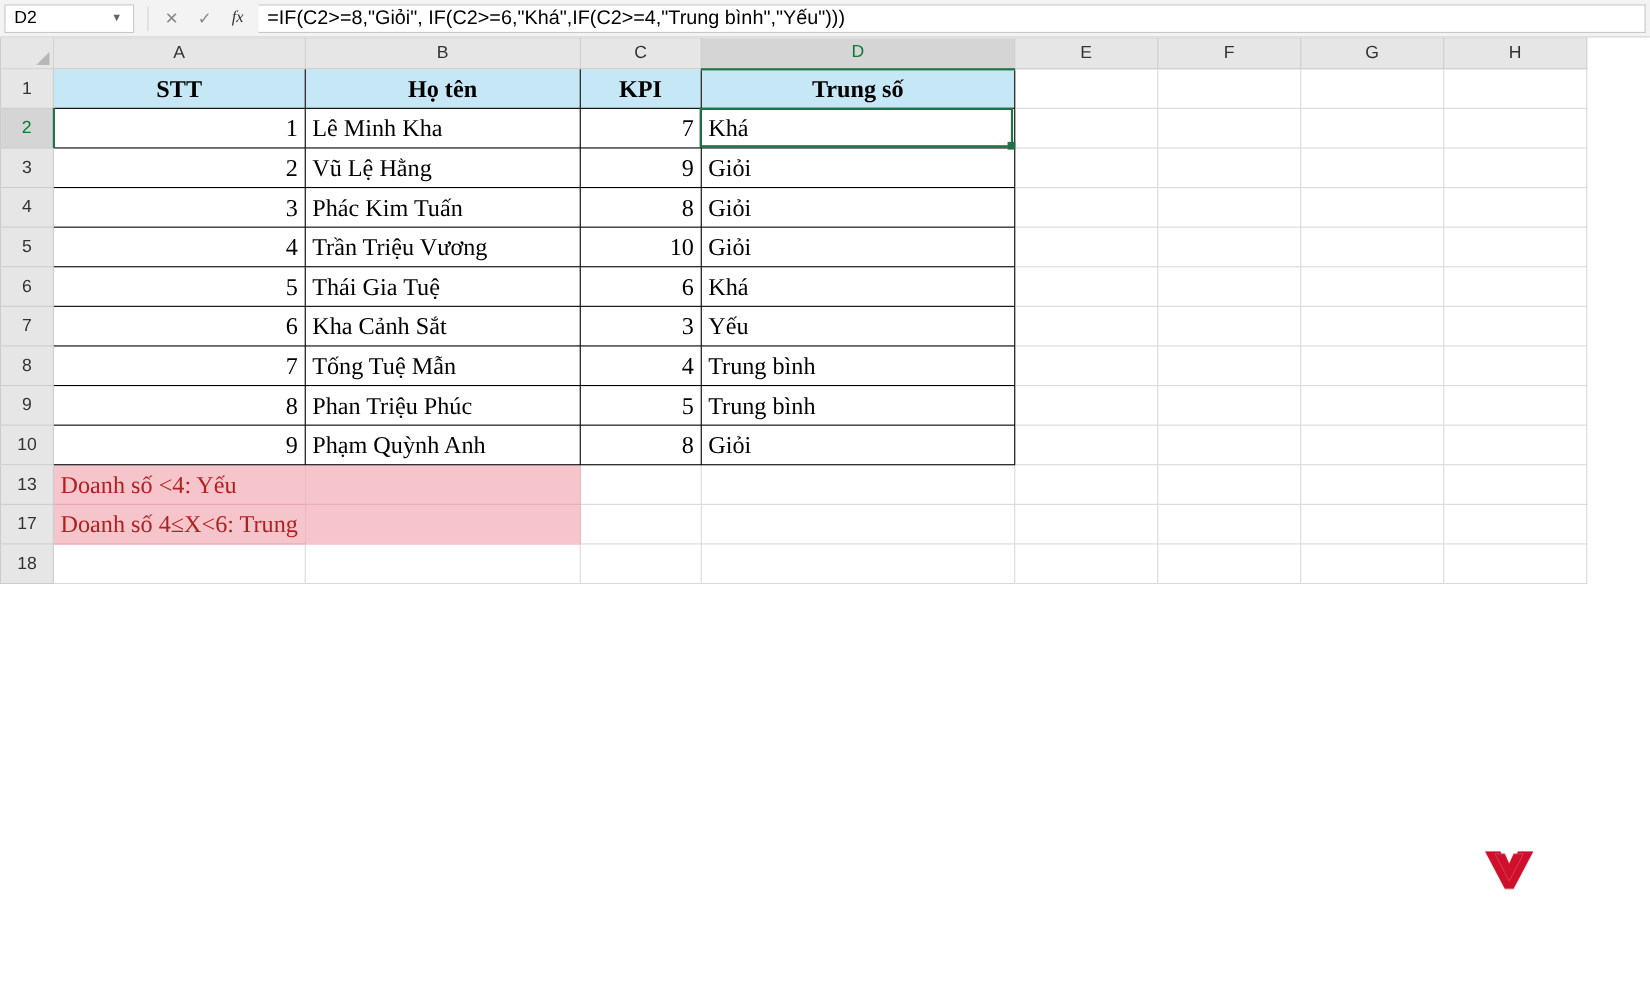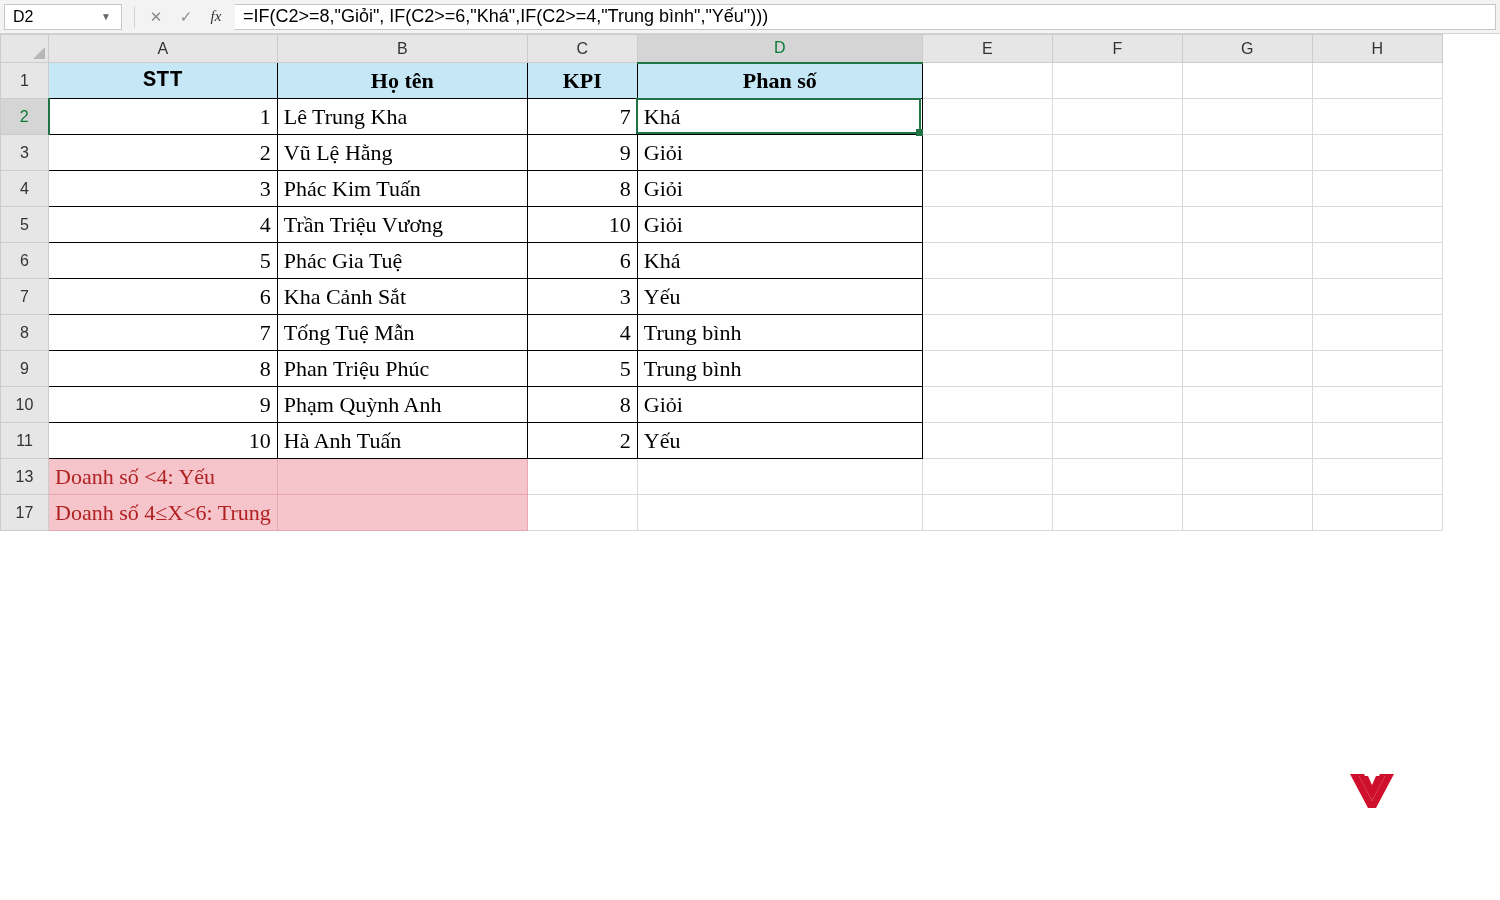--- a/index.html
+++ b/index.html
@@ -188,33 +188,33 @@
           <th class="col-head sel" style="width: 285px;">D</th>
           <th class="col-head" style="width: 130px;">E</th>
           <th class="col-head" style="width: 130px;">F</th>
           <th class="col-head" style="width: 130px;">G</th>
           <th class="col-head" style="width: 130px;">H</th>
         </tr>
     </thead>
     <tbody id="sheet-body">
         <tr>
           <th class="row-head">1</th>
-          <td class="cell bordered hdrcell" style="width: 120px; font-family: Liberation Mono, monospace;">STT</td>
+          <td class="cell bordered hdrcell" style="width: 120px;">STT</td>
           <td class="cell bordered hdrcell" style="width: 250px;">Họ tên</td>
           <td class="cell bordered hdrcell" style="width: 110px;">KPI</td>
-          <td class="cell bordered hdrcell" style="width: 285px;">Phan số</td>
+          <td class="cell bordered hdrcell" style="width: 285px;">Trung số</td>
           <td class="cell" style="width: 130px;"></td>
           <td class="cell" style="width: 130px;"></td>
           <td class="cell" style="width: 130px;"></td>
           <td class="cell" style="width: 130px;"></td>
         </tr>
         <tr>
           <th class="row-head sel">2</th>
           <td class="cell num bordered" style="width: 120px;">1</td>
-          <td class="cell txt bordered" style="width: 250px;">Lê Trung Kha</td>
+          <td class="cell txt bordered" style="width: 250px;">Lê Minh Kha</td>
           <td class="cell num bordered" style="width: 110px;">7</td>
           <td class="cell txt bordered" style="width: 285px;">Khá</td>
           <td class="cell" style="width: 130px;"></td>
           <td class="cell" style="width: 130px;"></td>
           <td class="cell" style="width: 130px;"></td>
           <td class="cell" style="width: 130px;"></td>
         </tr>
         <tr>
           <th class="row-head">3</th>
           <td class="cell num bordered" style="width: 120px;">2</td>
@@ -244,21 +244,21 @@
           <td class="cell num bordered" style="width: 110px;">10</td>
           <td class="cell txt bordered" style="width: 285px;">Giỏi</td>
           <td class="cell" style="width: 130px;"></td>
           <td class="cell" style="width: 130px;"></td>
           <td class="cell" style="width: 130px;"></td>
           <td class="cell" style="width: 130px;"></td>
         </tr>
         <tr>
           <th class="row-head">6</th>
           <td class="cell num bordered" style="width: 120px;">5</td>
-          <td class="cell txt bordered" style="width: 250px;">Phác Gia Tuệ</td>
+          <td class="cell txt bordered" style="width: 250px;">Thái Gia Tuệ</td>
           <td class="cell num bordered" style="width: 110px;">6</td>
           <td class="cell txt bordered" style="width: 285px;">Khá</td>
           <td class="cell" style="width: 130px;"></td>
           <td class="cell" style="width: 130px;"></td>
           <td class="cell" style="width: 130px;"></td>
           <td class="cell" style="width: 130px;"></td>
         </tr>
         <tr>
           <th class="row-head">7</th>
           <td class="cell num bordered" style="width: 120px;">6</td>
@@ -297,45 +297,45 @@
           <td class="cell num bordered" style="width: 120px;">9</td>
           <td class="cell txt bordered" style="width: 250px;">Phạm Quỳnh Anh</td>
           <td class="cell num bordered" style="width: 110px;">8</td>
           <td class="cell txt bordered" style="width: 285px;">Giỏi</td>
           <td class="cell" style="width: 130px;"></td>
           <td class="cell" style="width: 130px;"></td>
           <td class="cell" style="width: 130px;"></td>
           <td class="cell" style="width: 130px;"></td>
         </tr>
         <tr>
-          <th class="row-head">11</th>
-          <td class="cell num bordered" style="width: 120px;">10</td>
-          <td class="cell txt bordered" style="width: 250px;">Hà Anh Tuấn</td>
-          <td class="cell num bordered" style="width: 110px;">2</td>
-          <td class="cell txt bordered" style="width: 285px;">Yếu</td>
-          <td class="cell" style="width: 130px;"></td>
-          <td class="cell" style="width: 130px;"></td>
-          <td class="cell" style="width: 130px;"></td>
-          <td class="cell" style="width: 130px;"></td>
-        </tr>
-        <tr>
           <th class="row-head">13</th>
           <td class="cell pinkbox txt" style="width: 120px; overflow: visible;">Doanh số &lt;4: Yếu</td>
           <td class="cell pinkbox txt" style="width: 250px;"></td>
           <td class="cell" style="width: 110px;"></td>
           <td class="cell" style="width: 285px;"></td>
           <td class="cell" style="width: 130px;"></td>
           <td class="cell" style="width: 130px;"></td>
           <td class="cell" style="width: 130px;"></td>
           <td class="cell" style="width: 130px;"></td>
         </tr>
         <tr>
           <th class="row-head">17</th>
           <td class="cell pinkbox txt" style="width: 120px; overflow: visible;">Doanh số 4≤X&lt;6: Trung</td>
           <td class="cell pinkbox txt" style="width: 250px;"></td>
+          <td class="cell" style="width: 110px;"></td>
+          <td class="cell" style="width: 285px;"></td>
+          <td class="cell" style="width: 130px;"></td>
+          <td class="cell" style="width: 130px;"></td>
+          <td class="cell" style="width: 130px;"></td>
+          <td class="cell" style="width: 130px;"></td>
+        </tr>
+        <tr>
+          <th class="row-head">18</th>
+          <td class="cell" style="width: 120px;"></td>
+          <td class="cell" style="width: 250px;"></td>
           <td class="cell" style="width: 110px;"></td>
           <td class="cell" style="width: 285px;"></td>
           <td class="cell" style="width: 130px;"></td>
           <td class="cell" style="width: 130px;"></td>
           <td class="cell" style="width: 130px;"></td>
           <td class="cell" style="width: 130px;"></td>
         </tr>
       </tbody>
   </table>
   <div id="active-cell-overlay" class="active-overlay" style="left: 636.297px; top: 63.5px; width: 285px; height: 36px;">

